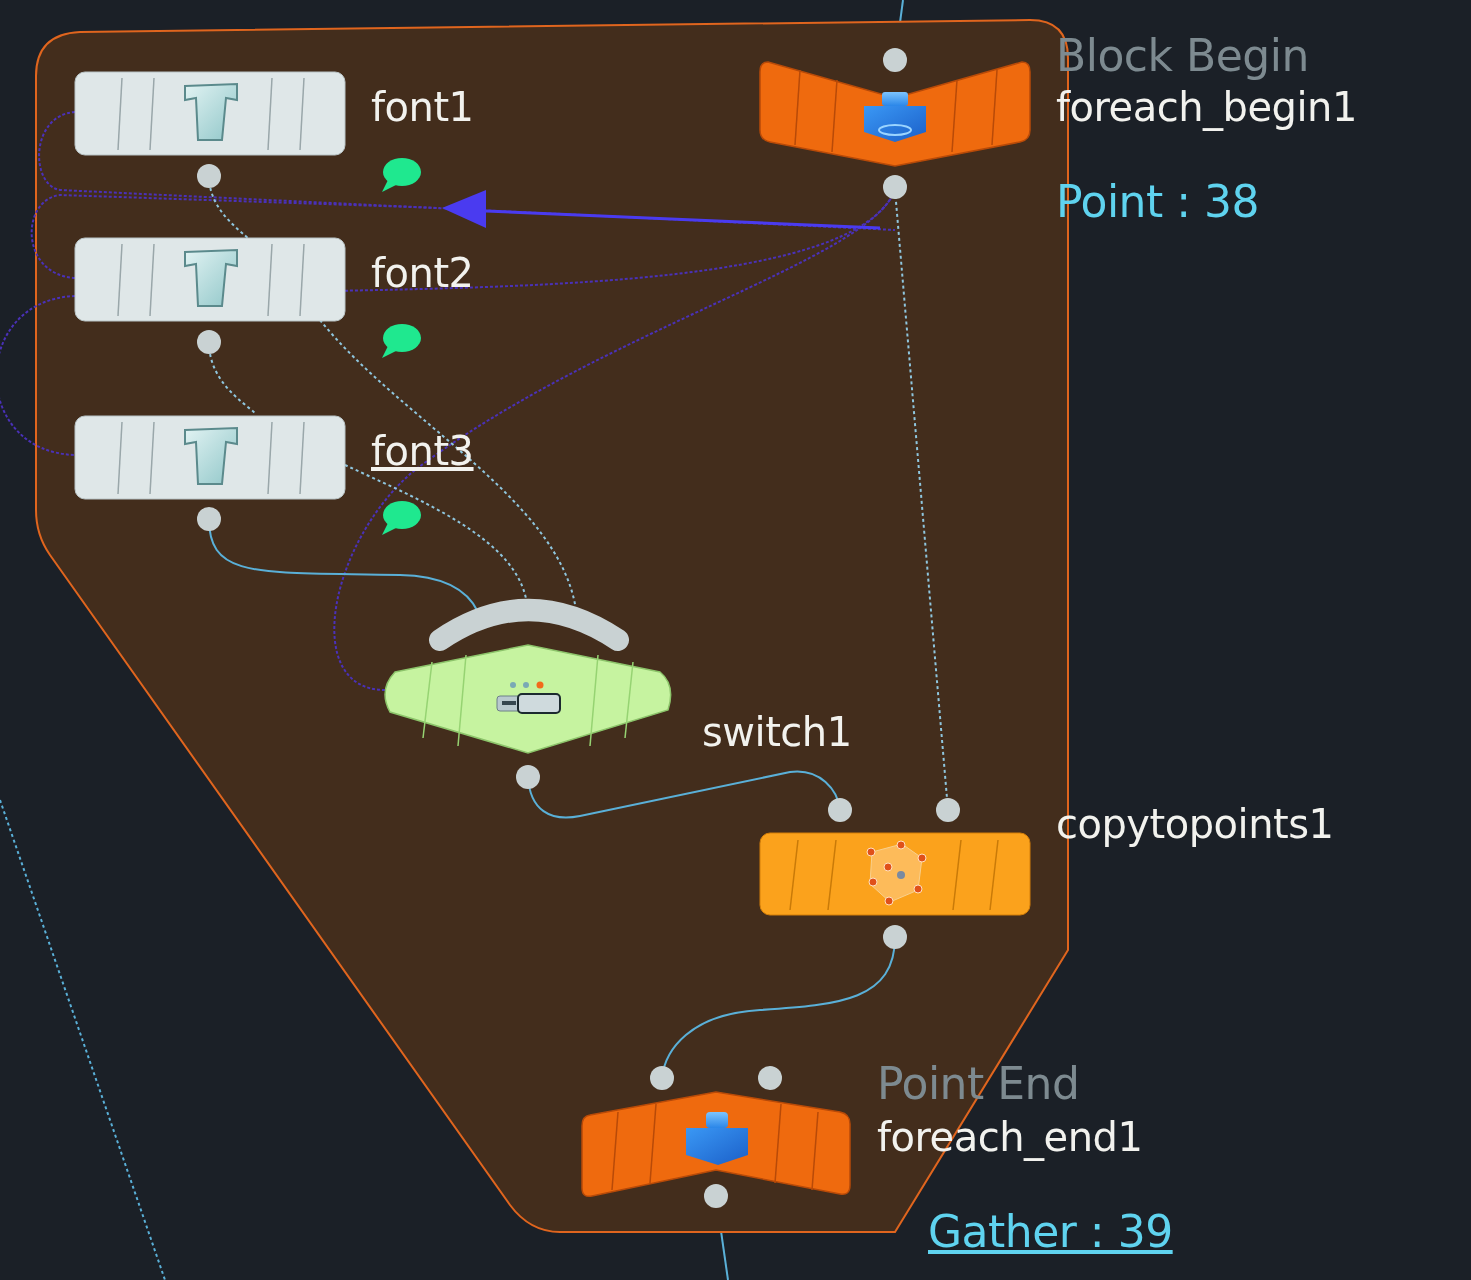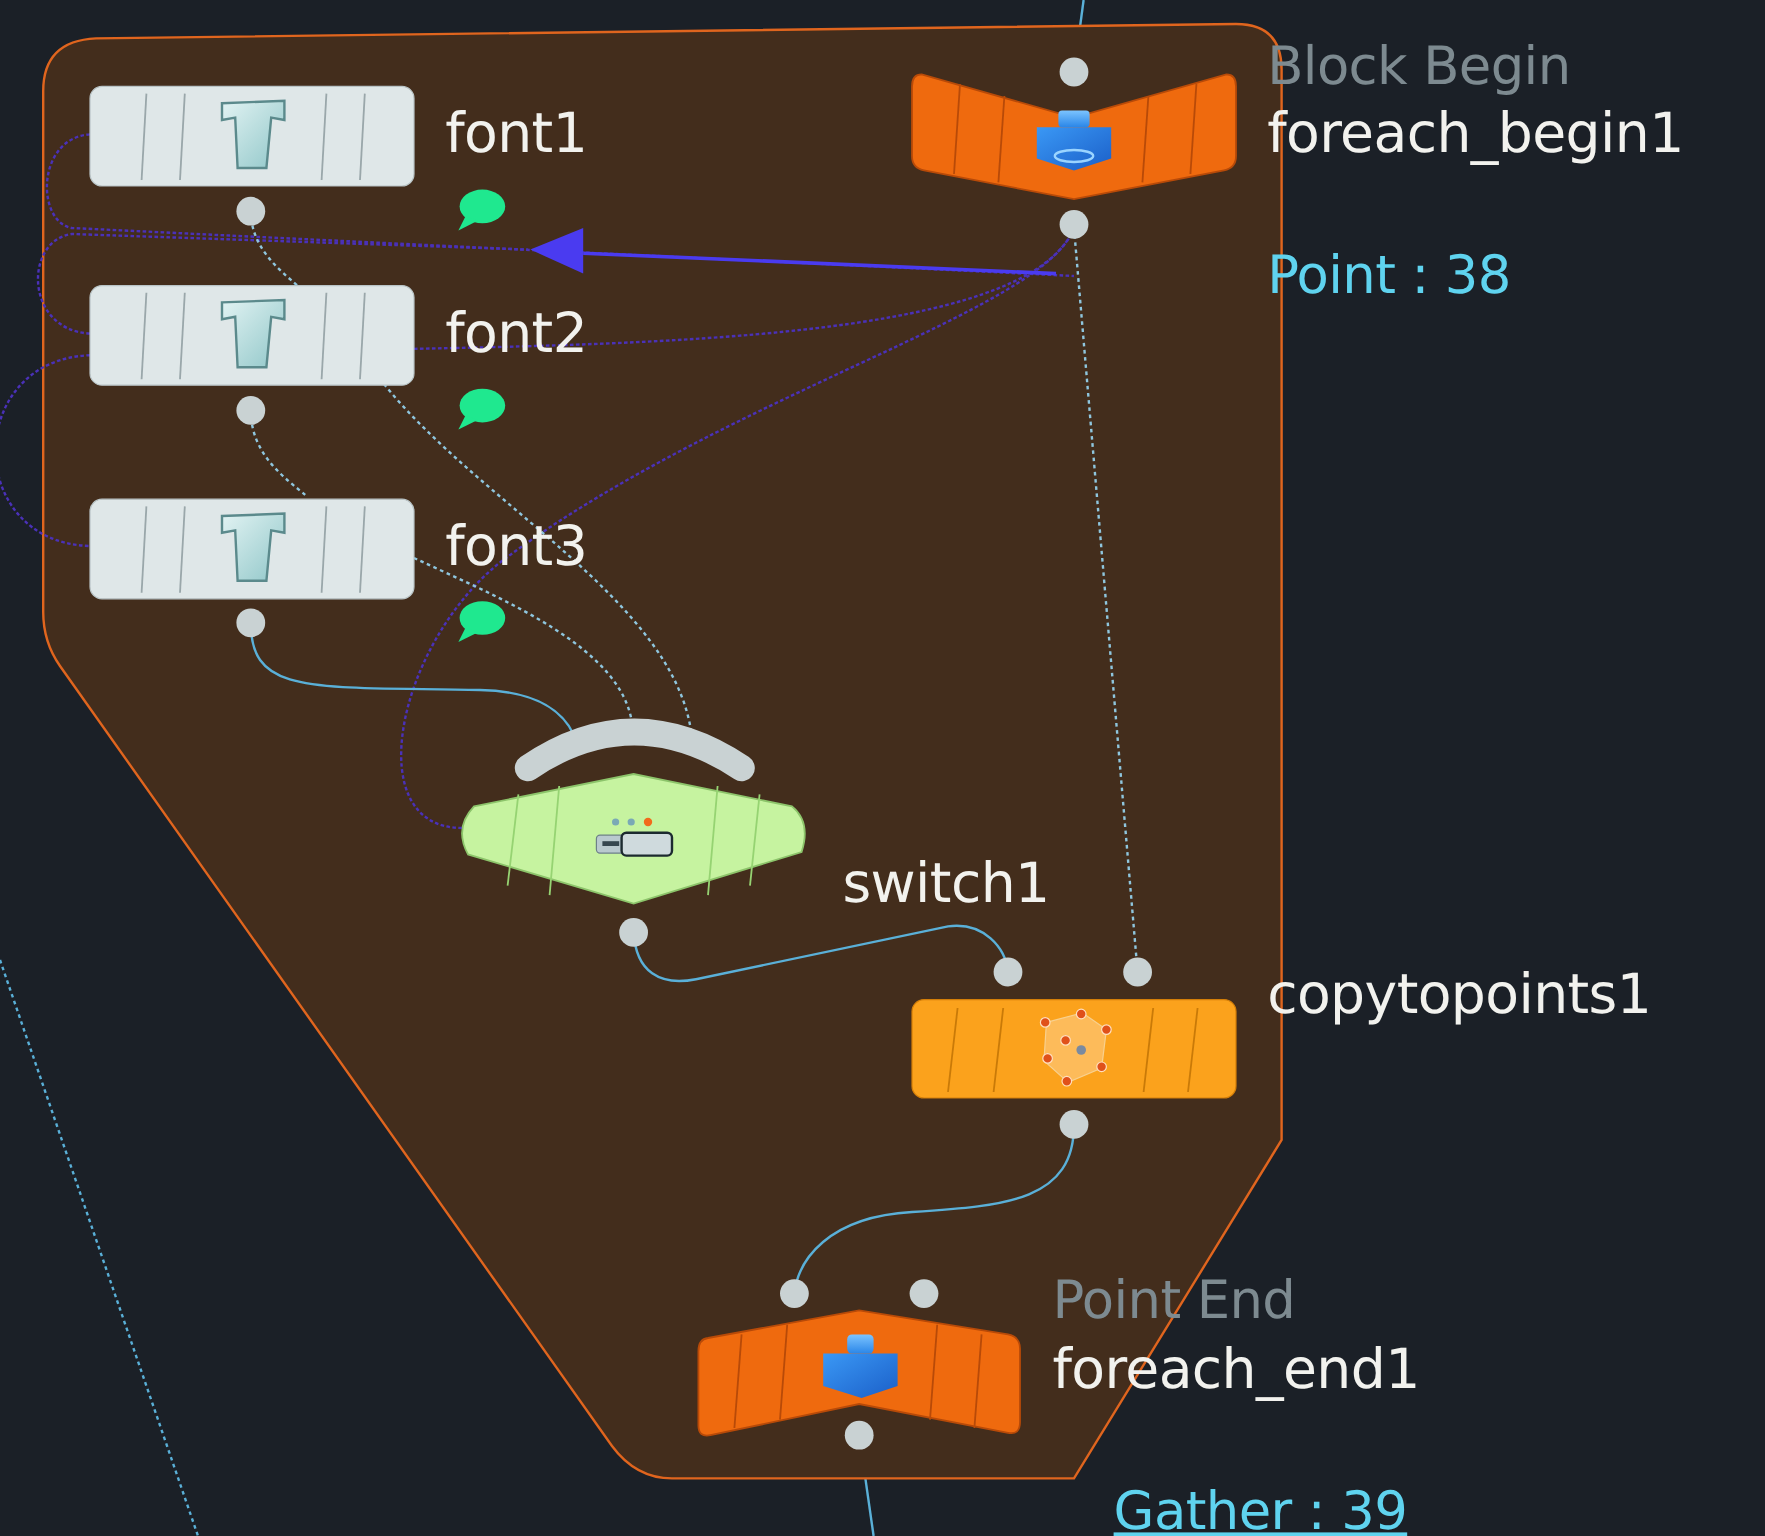--- a/index.html
+++ b/index.html
@@ -1,21 +1,21 @@
 <!DOCTYPE html>
 <html><head>
 <meta charset="utf-8">
 <style>
   html, body { margin:0; padding:0; }
   body { width:1471px; height:1280px; background:#1b2027; overflow:hidden; position:relative; font-family:"DejaVu Sans", sans-serif; }
   #canvas { position:absolute; left:0; top:0; width:1471px; height:1280px; }
   .lbl { position:absolute; white-space:nowrap; font-family:"DejaVu Sans", sans-serif; }
-  .name { color:#f2f2ee; font-size:46px; letter-spacing:-0.5px; }
+  .name { color:#f2f2ee; font-size:40px; letter-spacing:-0.5px; }
   .sub { color:#7d8a90; font-size:44px; letter-spacing:-0.5px; }
-  .info { color:#5fd3ef; font-size:44px; letter-spacing:-0.5px;margin-top:28px; }
+  .info { color:#5fd3ef; font-size:44px; letter-spacing:-0.5px; }
 </style>
 </head>
 <body>
 
 <svg id="canvas" viewBox="0 0 1471 1280" xmlns="http://www.w3.org/2000/svg">
   <defs>
     <linearGradient id="cubeTop" x1="0" y1="0" x2="0" y2="1">
       <stop offset="0" stop-color="#7cc4ff"></stop>
       <stop offset="1" stop-color="#2a86e8"></stop>
     </linearGradient>
@@ -189,21 +189,21 @@
     <g>
       <rect x="706" y="1112" width="22" height="16" rx="4" fill="url(#cubeTop)"></rect>
       <path d="M686 1128 L748 1128 L748 1155 L718 1165 L686 1155 Z" fill="url(#cubeSide)"></path>
     </g>
   </g>
   <circle cx="716" cy="1196" r="12" fill="#c9d2d3"></circle>
 </svg>
 
 <div class="lbl name" style="left:371px;top:84px;">font1</div>
 <div class="lbl name" style="left:371px;top:250px;">font2</div>
-<div class="lbl name" style="left:371px;top:428px;">font3</div>
+<div class="lbl name" style="left:371px;top:428px;text-decoration:underline;">font3</div>
 
 <div class="lbl sub" style="left:1056px;top:30px;">Block Begin</div>
 <div class="lbl name" style="left:1056px;top:84px;">foreach_begin1</div>
 <div class="lbl info" style="left:1056px;top:176px;">Point : 38</div>
 
 <div class="lbl name" style="left:702px;top:672px;margin-top:37px;">switch1</div>
 <div class="lbl name" style="left:1056px;top:801px;">copytopoints1</div>
 
 <div class="lbl sub" style="left:877px;top:1058px;">Point End</div>
 <div class="lbl name" style="left:877px;top:1114px;text-align:right;">foreach_end1</div>

